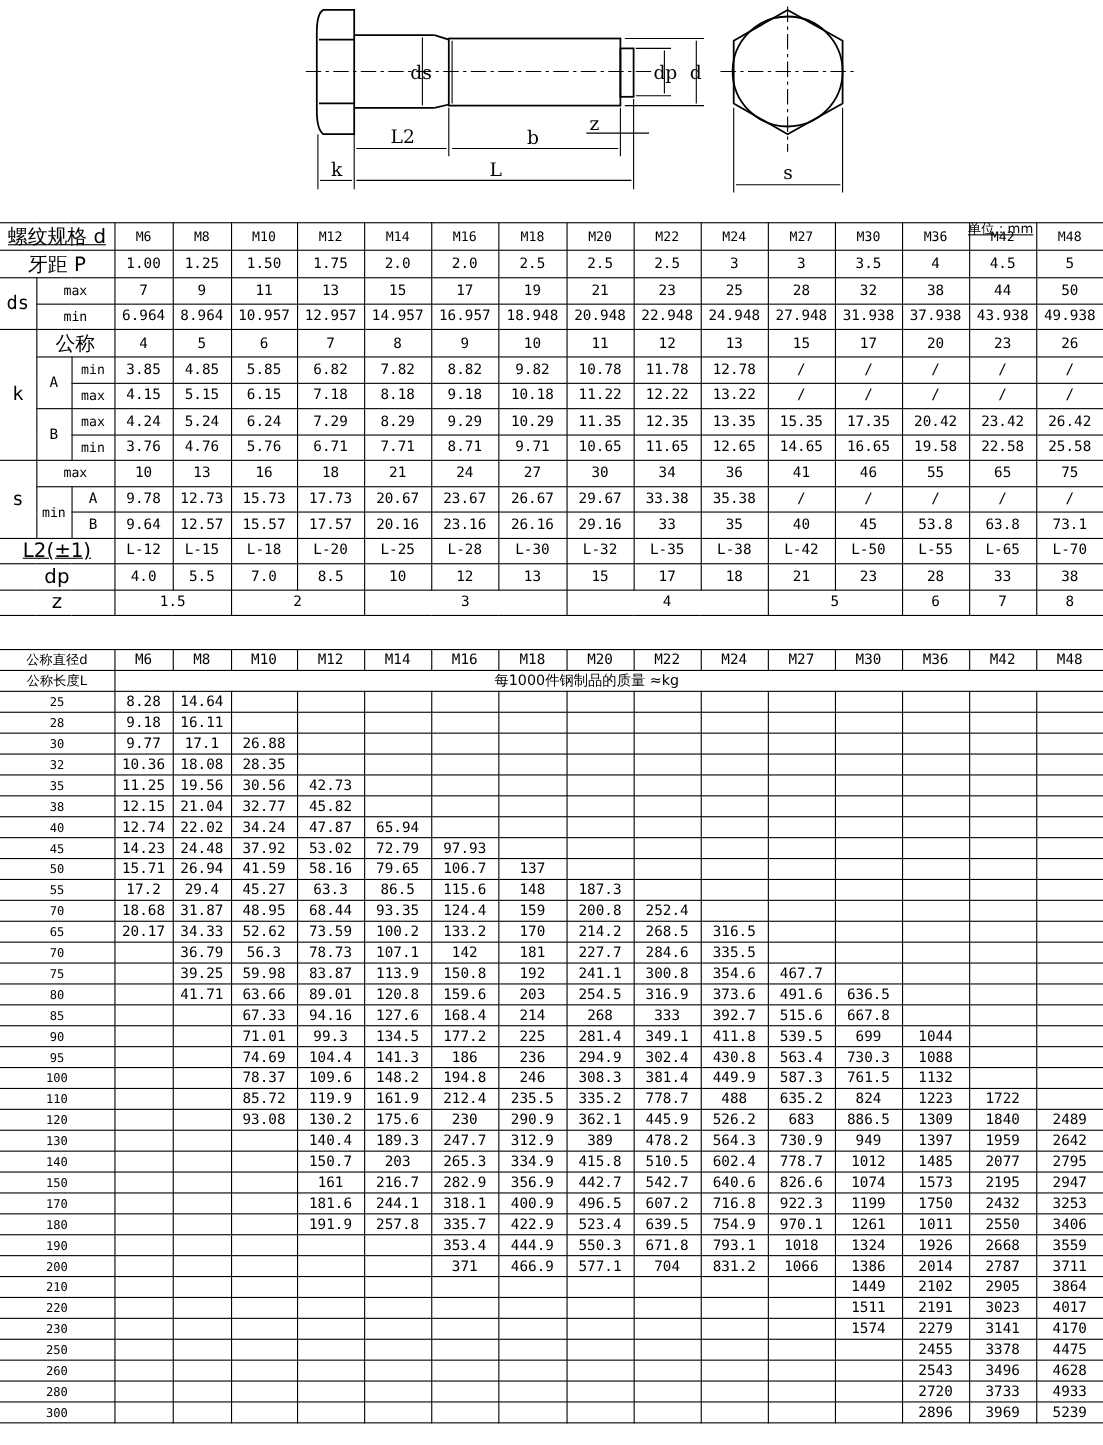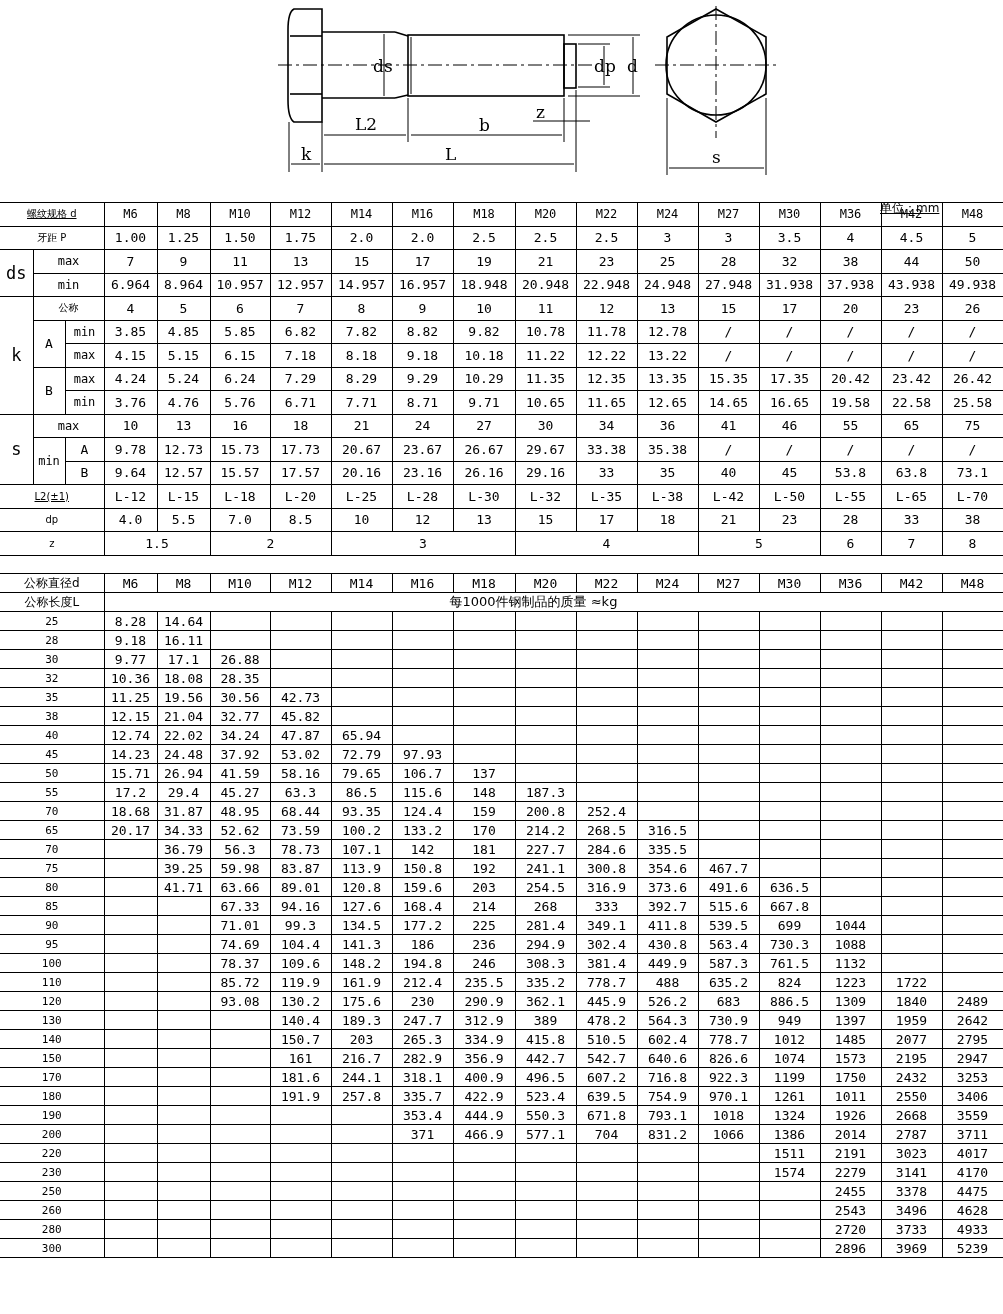--- a/index.html
+++ b/index.html
@@ -6,24 +6,24 @@
   body { width: 1003px; height: 1314px; position: relative; overflow: hidden;
          font-family: "DejaVu Sans Mono", "Liberation Mono", monospace; color: #000; }
   .drawing { position: absolute; left: 270px; top: 0; width: 520px; height: 180px; }
   .unit { position: absolute; left: 880px; top: 200px; font-size: 12px;
           font-family: "DejaVu Sans", sans-serif; text-align: right; }
   table { border-collapse: collapse; position: absolute; left: 0; table-layout: fixed; }
   td { border: 1px solid #000; text-align: center; vertical-align: middle; padding: 0;
        white-space: nowrap; overflow: hidden; }
   .t1 { top: 202px; width: 1003px; font-size: 13px; }
   .t1 td { height: 22.5px; }
-  .t1 .lbl { font-family: "DejaVu Sans", sans-serif; font-size: 10px; }
+  .t1 .lbl { font-family: "DejaVu Sans", sans-serif; font-size: 18px; }
   .t1 .sub { font-size: 12px; }
   .t1 .big { font-size: 17px; }
-  .t2 { top: 573px; width: 1003px; font-size: 13px; }
+  .t2 { top: 590px; width: 1003px; font-size: 13px; }
   .t2 td { height: 18px; }
   .t2 .hdr { font-family: "DejaVu Sans", sans-serif; font-size: 12px; }
   .t2 .len { font-size: 11px; border-left: none; }
   .t2 .mass { text-align: left; padding-left: 345px; font-family: "DejaVu Sans", sans-serif; font-size: 13px; }
   .noleft { border-left: none !important; }
   .underline { text-decoration: underline; }
 </style>
 </head>
 <body>
 
@@ -931,20 +931,38 @@
         <td>577.1</td>
         <td>704</td>
         <td>831.2</td>
         <td>1066</td>
         <td>1386</td>
         <td>2014</td>
         <td>2787</td>
         <td>3711</td>
       </tr>
       <tr>
+        <td class="len">210</td>
+        <td></td>
+        <td></td>
+        <td></td>
+        <td></td>
+        <td></td>
+        <td></td>
+        <td></td>
+        <td></td>
+        <td></td>
+        <td></td>
+        <td></td>
+        <td>1449</td>
+        <td>2102</td>
+        <td>2905</td>
+        <td>3864</td>
+      </tr>
+      <tr>
         <td class="len">220</td>
         <td></td>
         <td></td>
         <td></td>
         <td></td>
         <td></td>
         <td></td>
         <td></td>
         <td></td>
         <td></td>

